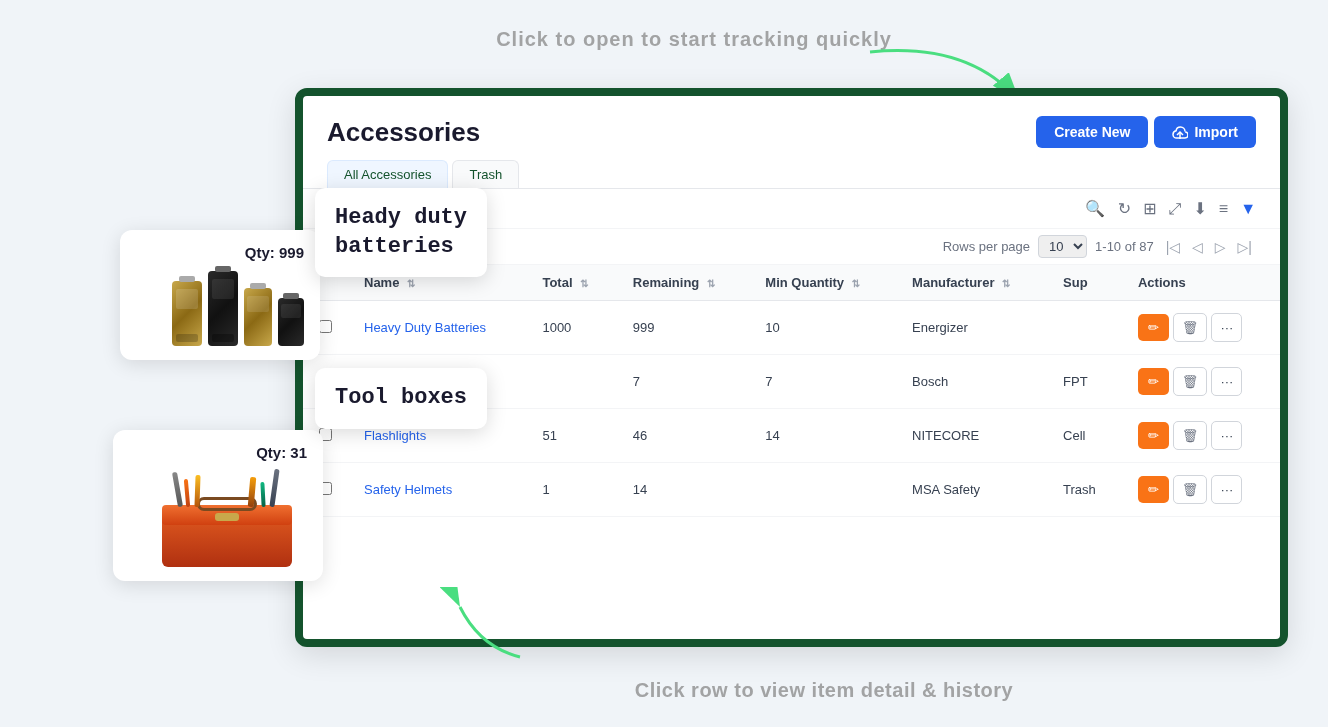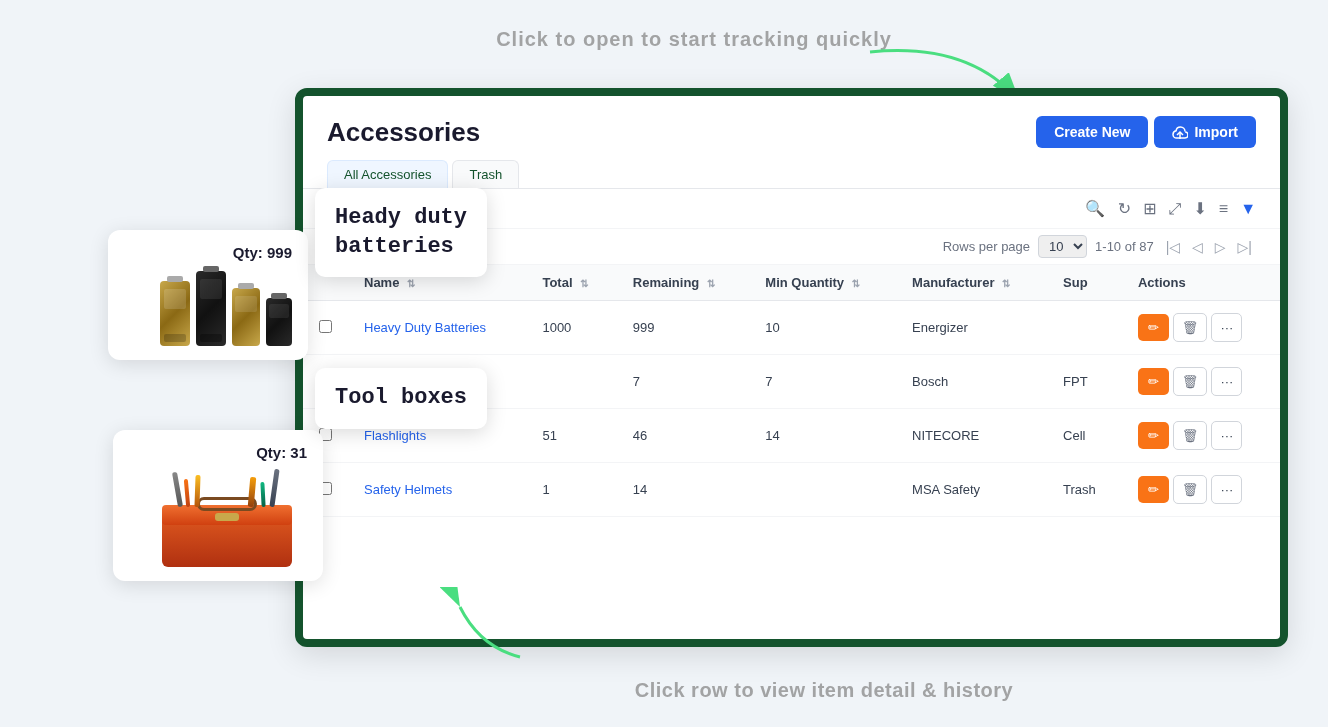--- a/index.html
+++ b/index.html
@@ -431,21 +431,21 @@
               <button class="action-btn-edit">✏</button>
               <button class="action-btn-delete">🗑</button>
               <button class="action-btn-more">···</button>
             </div>
           </td>
         </tr>
       </tbody>
     </table>
   </div>
 
-  <div class="image-card" style="left:108px;top:230px;width:200px;padding:14px 16px;">
+  <div class="image-card" style="left:120px;top:230px;width:200px;padding:14px 16px;">
     <div class="qty-label">Qty: 999</div>
 
     <div style="display:flex;gap:6px;align-items:flex-end;margin-top:4px;">
       <div style="position:relative;width:30px;height:65px;background:linear-gradient(135deg,#c8a84b,#8b6914,#c8a84b);border-radius:4px;">
         <div style="position:absolute;top:-5px;left:7px;right:7px;height:6px;background:#aaa;border-radius:2px;"></div>
         <div style="position:absolute;top:8px;left:4px;right:4px;height:20px;background:rgba(255,255,255,0.15);border-radius:2px;"></div>
         <div style="position:absolute;bottom:4px;left:4px;right:4px;height:8px;background:rgba(0,0,0,0.2);border-radius:2px;"></div>
       </div>
       <div style="position:relative;width:30px;height:75px;background:linear-gradient(135deg,#2a2a2a,#111,#2a2a2a);border-radius:4px;">
         <div style="position:absolute;top:-5px;left:7px;right:7px;height:6px;background:#666;border-radius:2px;"></div>

